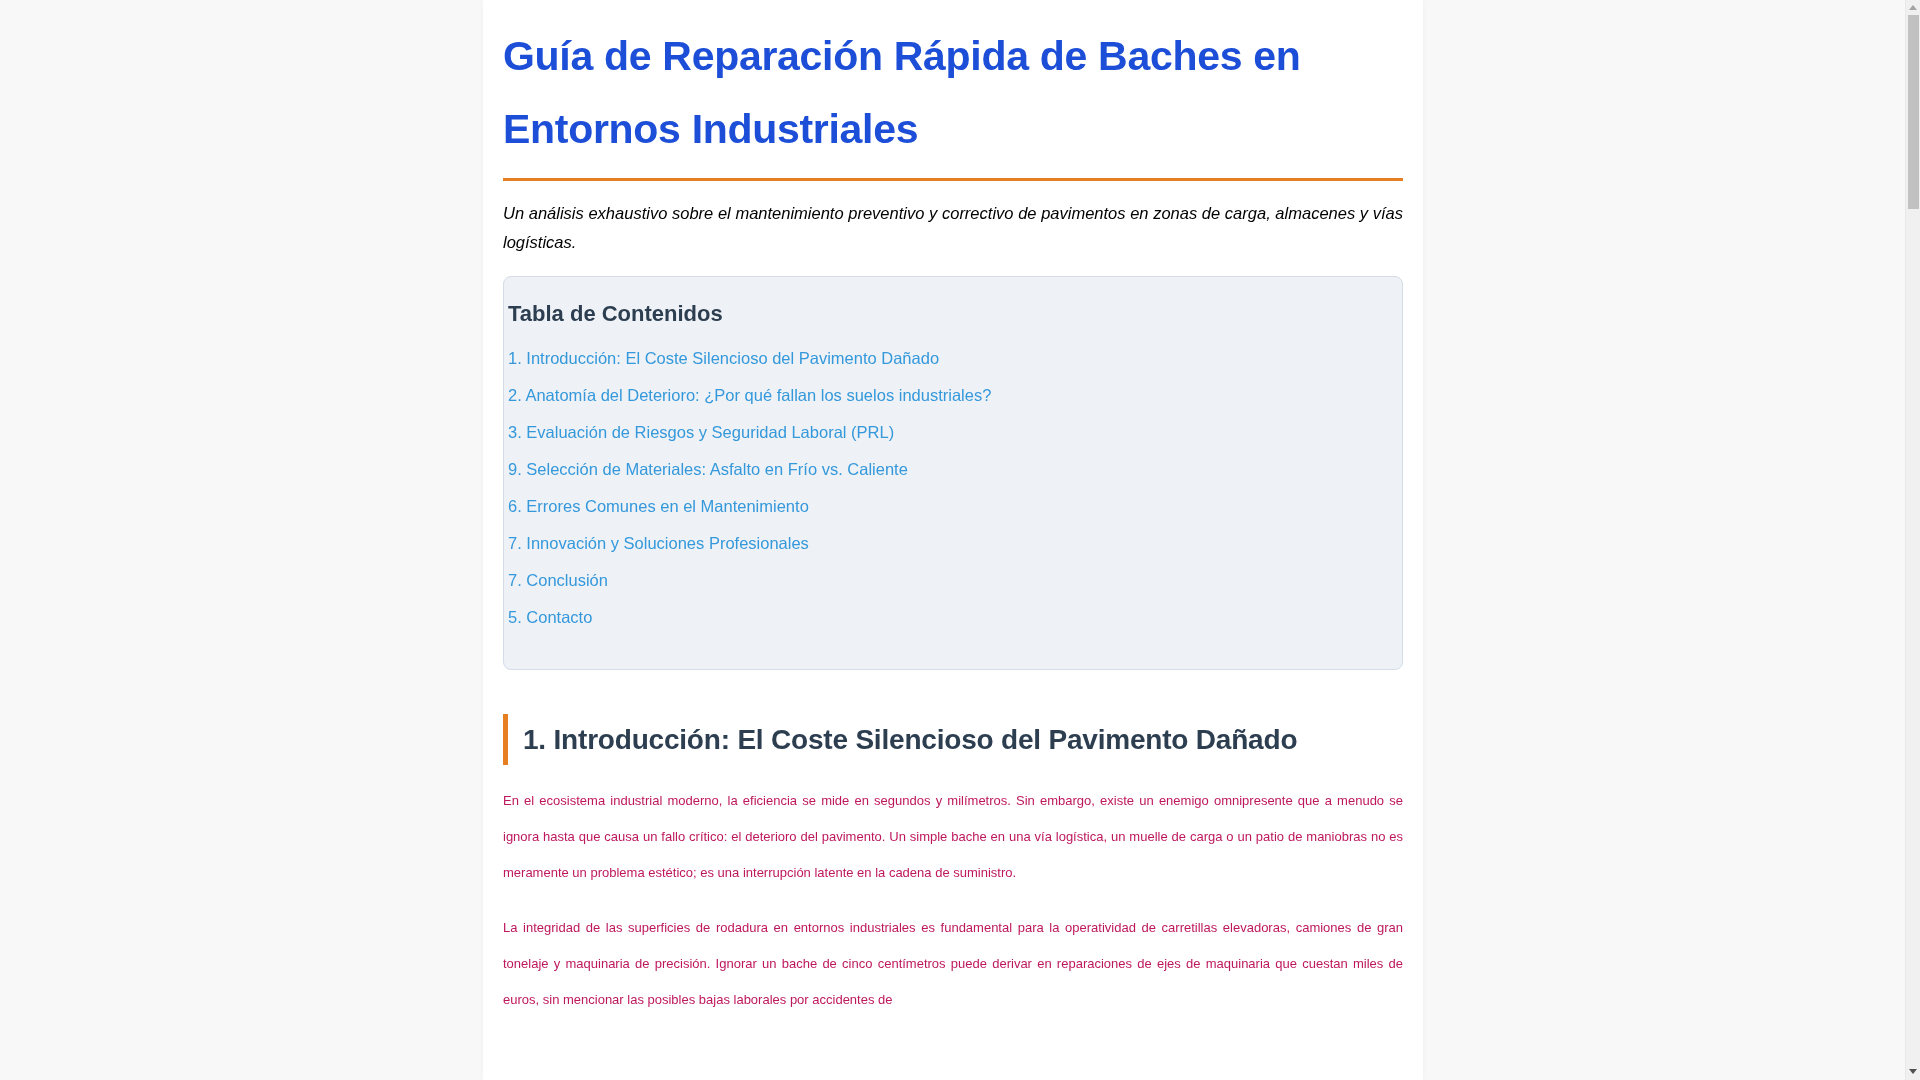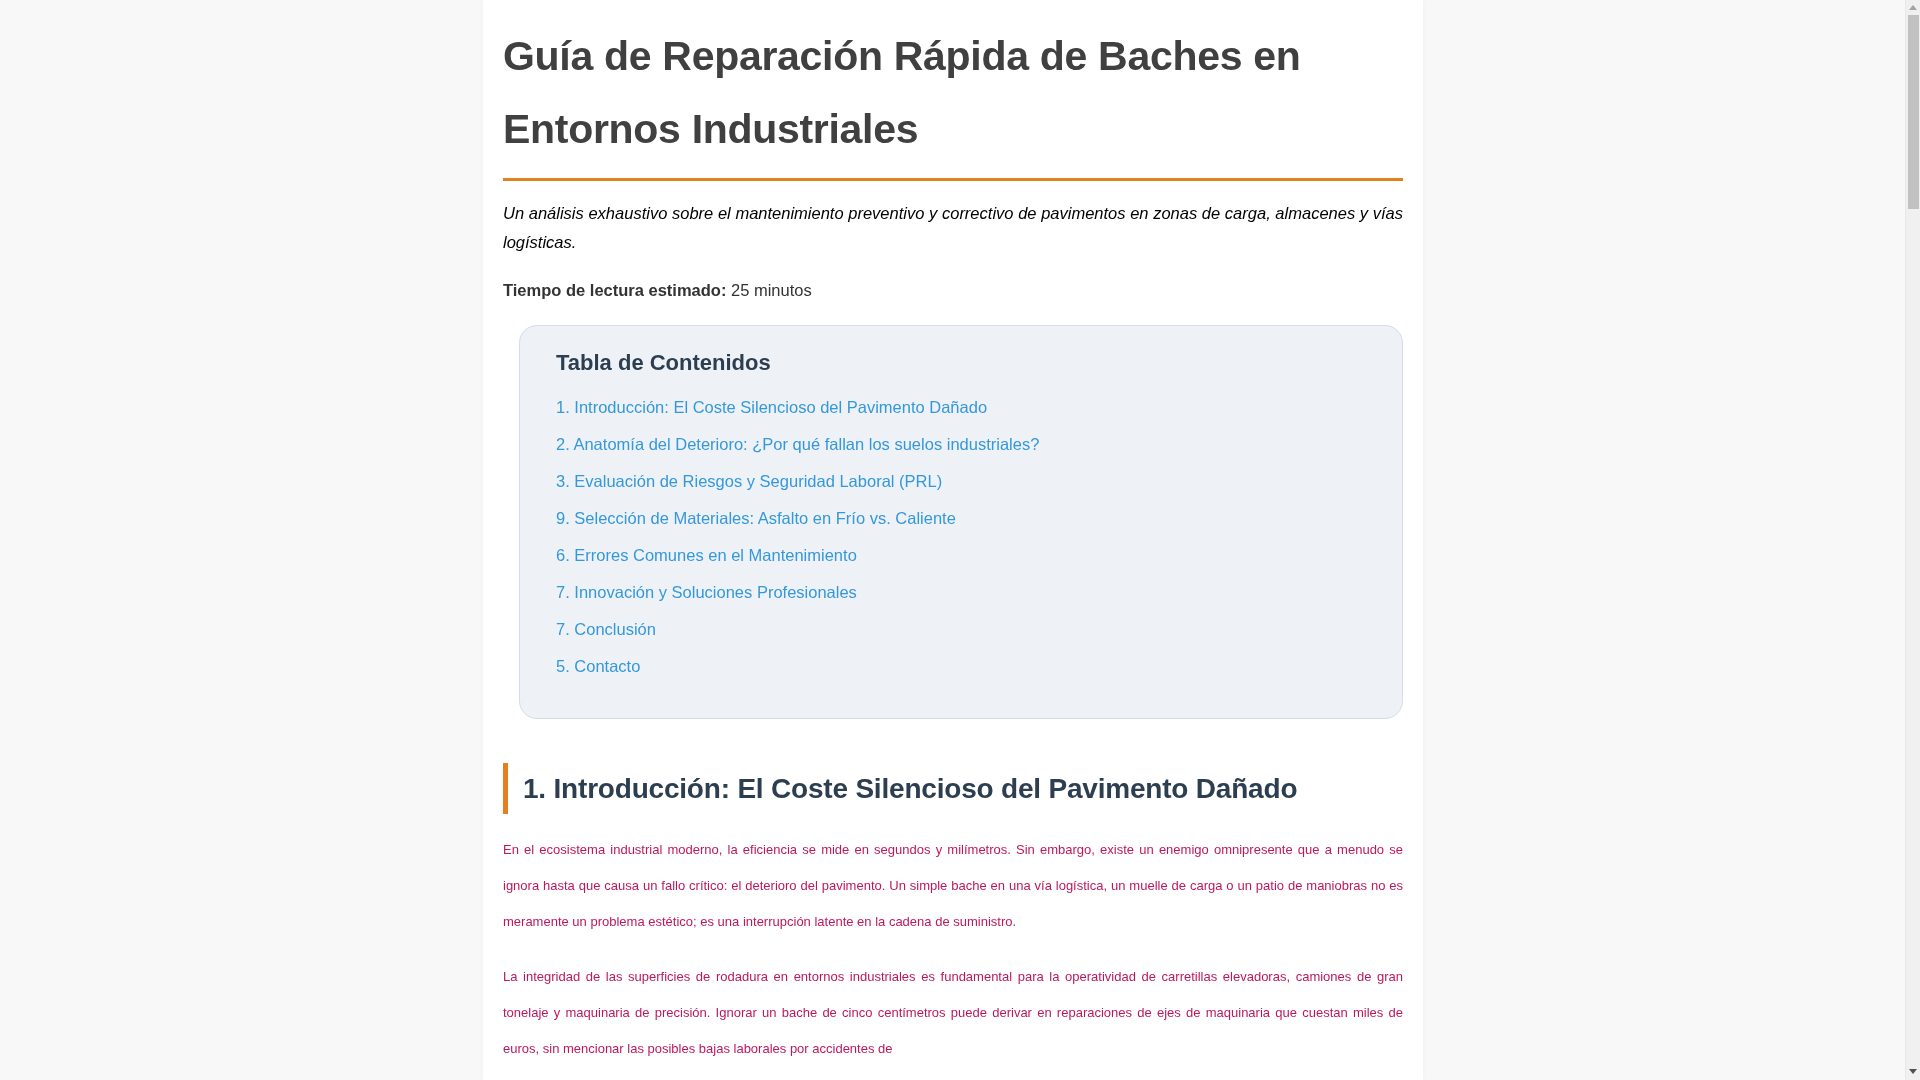--- a/index.html
+++ b/index.html
@@ -18,21 +18,21 @@
     height: 1080px;
     background: #ffffff;
     padding: 20px 20px 0 20px;
     box-shadow: 0 0 6px rgba(0,0,0,0.04);
     overflow: hidden;
   }
   h1.title {
     font-size: 41px;
     font-weight: 700;
     line-height: 73px;
-    color: #404040;
+    color: #1d4ed8;
     letter-spacing: -0.3px;
     padding-bottom: 12px;
     border-bottom: 3px solid #e67e22;
     margin-bottom: 18px;
   }
   .subtitle {
     font-style: italic;
     font-size: 16.5px;
     line-height: 29px;
     text-align: justify;
@@ -42,24 +42,23 @@
   .reading-time {
     font-size: 16.5px;
     line-height: 29px;
     margin-bottom: 20px;
     color: #333;
   }
   .reading-time .label { font-weight: 700; }
   .toc {
     background: #eef2f7;
     border: 1px solid #d4dce7;
-    border-radius: 18px;
-    padding: 22px 20px 26px 36px;
+    border-radius: 8px;
+    padding: 22px 20px 26px 4px;
     margin-bottom: 44px;
-    margin-left: 16px;
   }
   .toc h3 {
     font-size: 22px;
     font-weight: 700;
     color: #2c3e50;
     line-height: 30px;
     margin-bottom: 18px;
   }
   .toc ul { list-style: none; }
   .toc li {
@@ -118,23 +117,20 @@
   }
 </style>
 </head>
 <body>
 
 <div class="page">
   <h1 class="title">Guía de Reparación Rápida de Baches en Entornos Industriales</h1>
 
   <p class="subtitle">Un análisis exhaustivo sobre el mantenimiento preventivo y correctivo de pavimentos en zonas de carga, almacenes y vías logísticas.</p>
 
-  <p class="reading-time">
-    <strong class="label">Tiempo de lectura estimado:</strong><span> 25 minutos</span>
-  </p>
 
   <nav class="toc">
     <h3>Tabla de Contenidos</h3>
     <ul>
       <li><a>1. Introducción: El Coste Silencioso del Pavimento Dañado</a></li>
       <li><a>2. Anatomía del Deterioro: ¿Por qué fallan los suelos industriales?</a></li>
       <li><a>3. Evaluación de Riesgos y Seguridad Laboral (PRL)</a></li>
       <li><a>9. Selección de Materiales: Asfalto en Frío vs. Caliente</a></li>
       <li><a>6. Errores Comunes en el Mantenimiento</a></li>
       <li><a>7. Innovación y Soluciones Profesionales</a></li>

